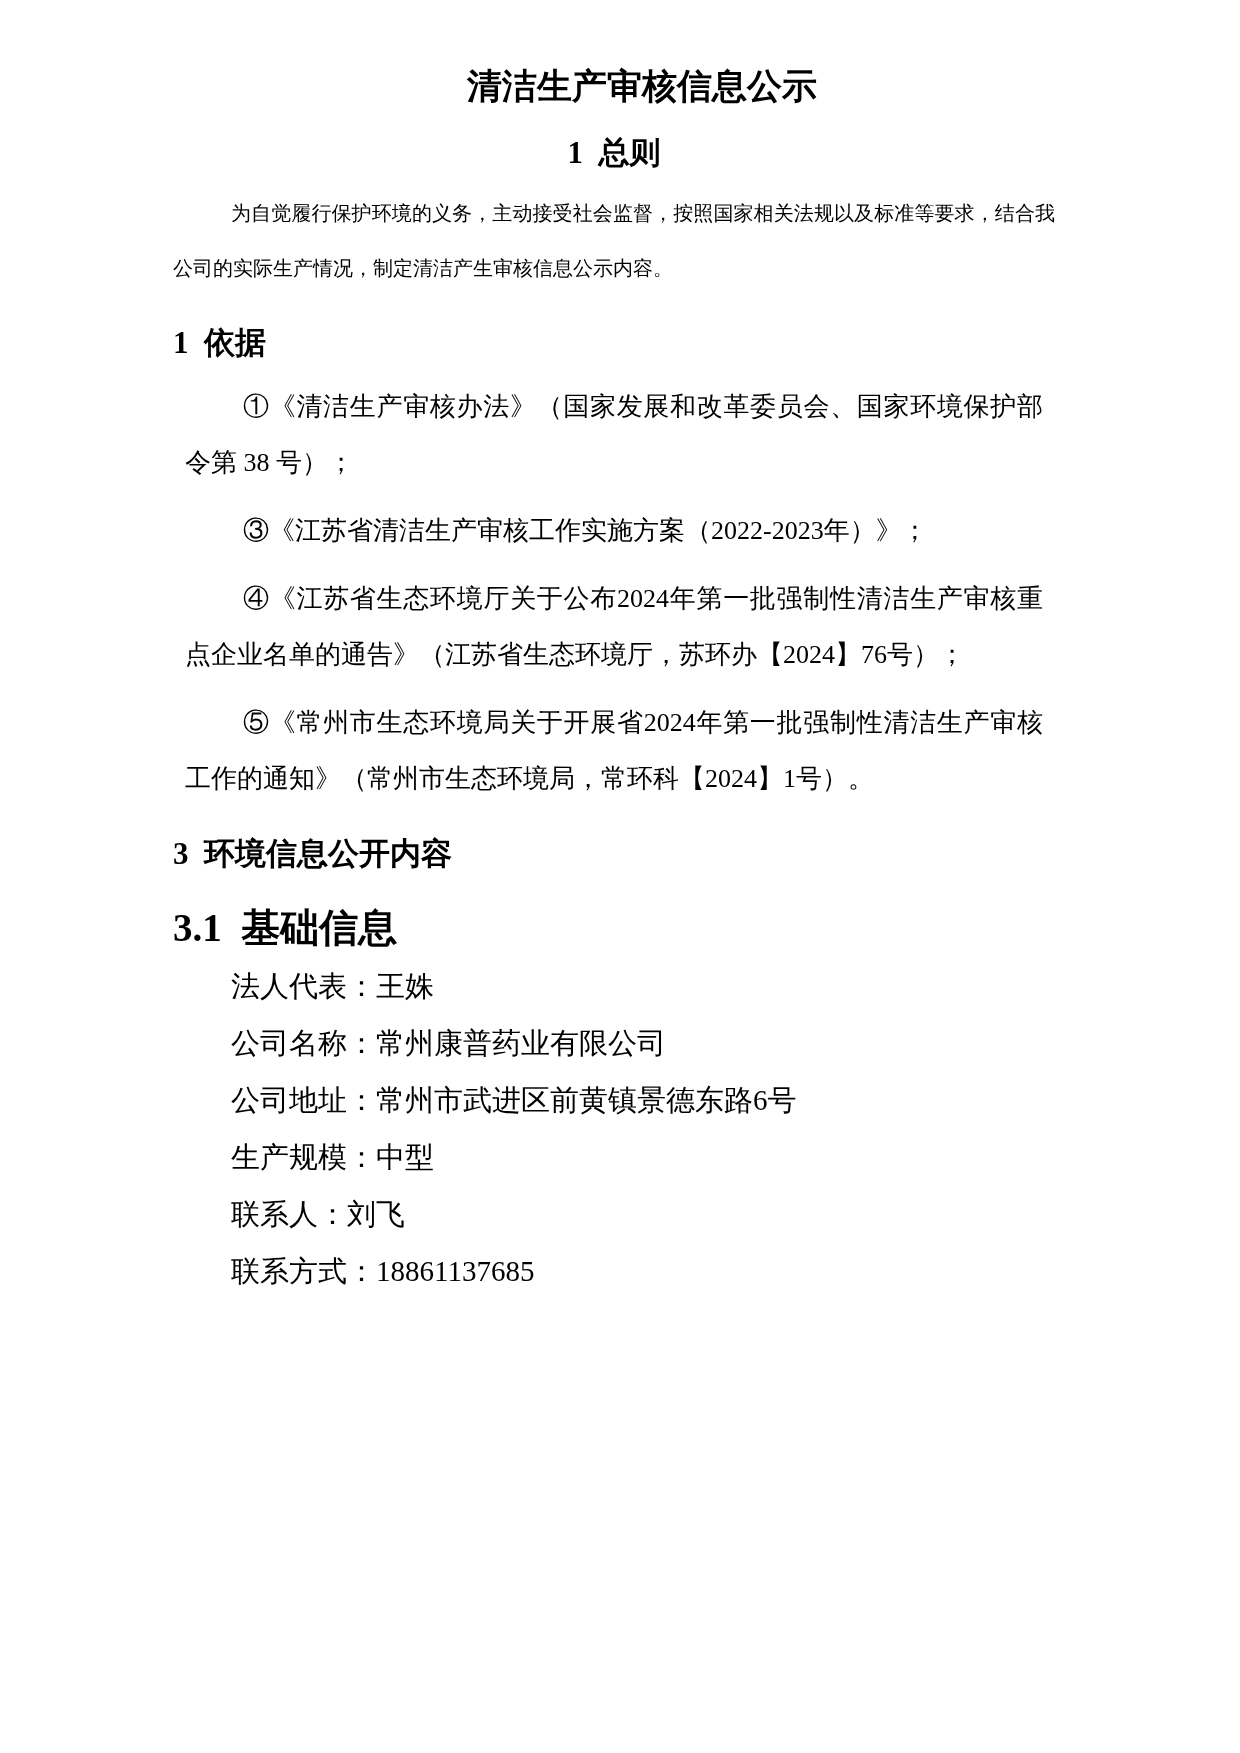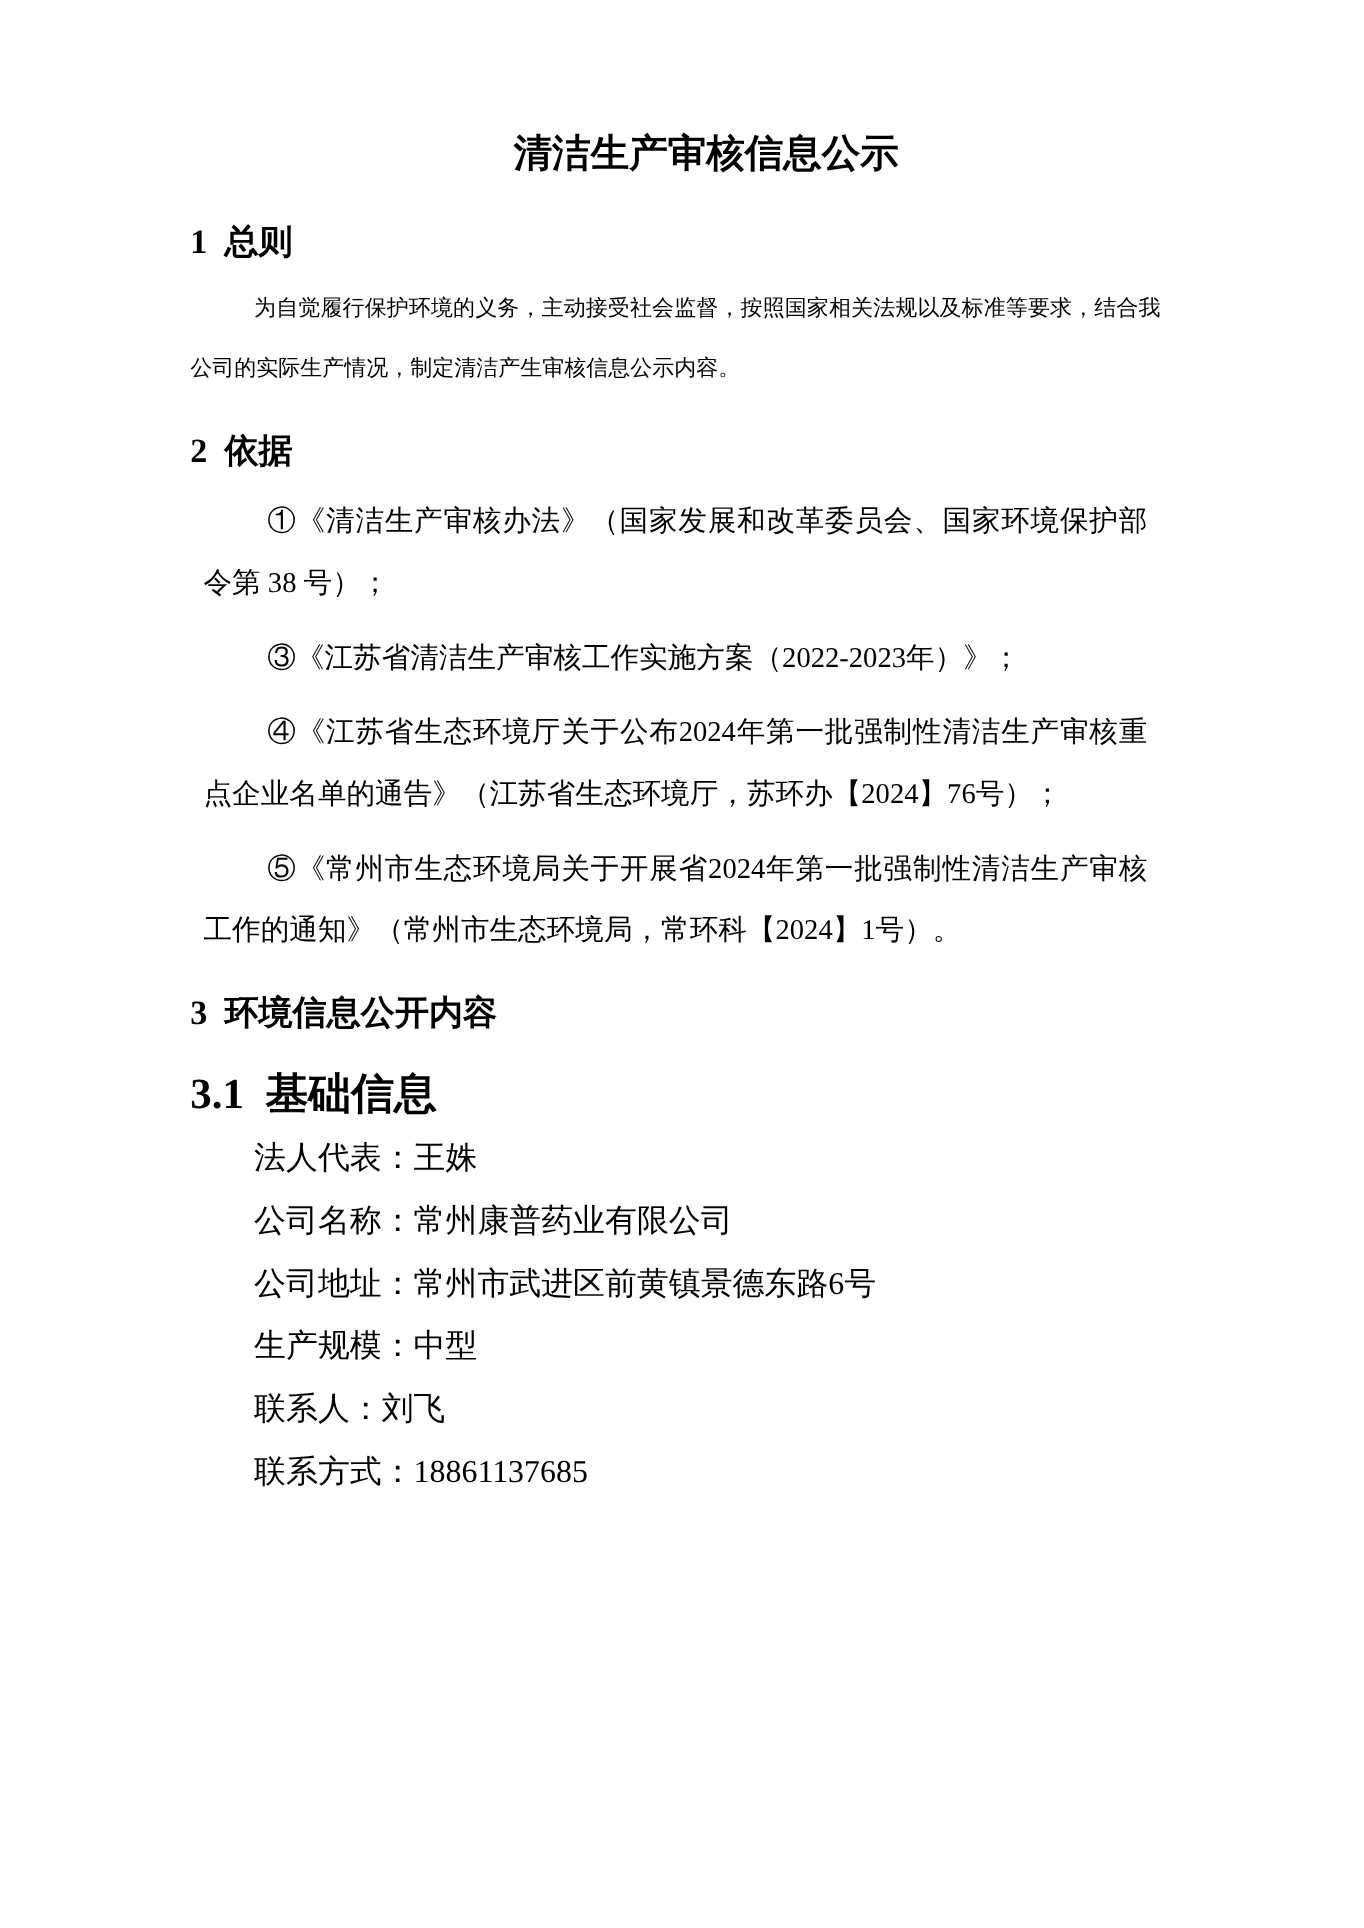--- a/index.html
+++ b/index.html
@@ -4,41 +4,41 @@
 <style>
   * { box-sizing: border-box; }
   html, body { margin: 0; padding: 0; background: #ffffff; }
   .page {
     position: relative;
     width: 1240px;
     height: 1753px;
     margin: 0 auto;
     background: #ffffff;
     color: #000000;
-    padding: 118px 185px 0 173px;
+    padding: 65px 185px 0 173px;
     font-family: "Liberation Serif", "DejaVu Serif", serif;
     overflow: hidden;
   }
   .doc-title {
     font-size: 35px;
     line-height: 44px;
     font-weight: 700;
     text-align: center;
     margin: 0;
     padding-left: 56px;
     white-space: pre-wrap;
   }
   .h-l1 {
     font-size: 31px;
     line-height: 40px;
     font-weight: 700;
     margin: 0;
     white-space: pre-wrap;
   }
-  .h-l1.h-general { margin-top: 38px; }
+  .h-l1.h-general { margin-top: 24px; text-align: center; }
   .h-l1.h-basis { margin-top: 27px; }
   .h-l1.h-disclosure { margin-top: 27px; }
   .h-l2 {
     font-size: 39px;
     line-height: 40px;
     font-weight: 700;
     margin: 34px 0 0 0;
     white-space: pre-wrap;
   }
   .body-p {
@@ -69,21 +69,21 @@
 <body>
 
 <div class="page">
 
   <h1 class="doc-title">清洁生产审核信息公示</h1>
 
   <h2 class="h-l1 h-general">1  总则</h2>
 
   <p class="body-p">为自觉履行保护环境的义务，主动接受社会监督，按照国家相关法规以及标准等要求，结合我公司的实际生产情况，制定清洁产生审核信息公示内容。</p>
 
-  <h2 class="h-l1 h-basis">2  依据</h2>
+  <h2 class="h-l1 h-basis">1  依据</h2>
 
   <div class="items">
     <p class="item-p">①《清洁生产审核办法》（国家发展和改革委员会、国家环境保护部令第 38 号）；</p>
     <p class="item-p">③《江苏省清洁生产审核工作实施方案（2022-2023年）》；</p>
     <p class="item-p">④《江苏省生态环境厅关于公布2024年第一批强制性清洁生产审核重点企业名单的通告》（江苏省生态环境厅，苏环办【2024】76号）；</p>
     <p class="item-p">⑤《常州市生态环境局关于开展省2024年第一批强制性清洁生产审核工作的通知》（常州市生态环境局，常环科【2024】1号）。</p>
   </div>
 
   <h2 class="h-l1 h-disclosure">3  环境信息公开内容</h2>
 

